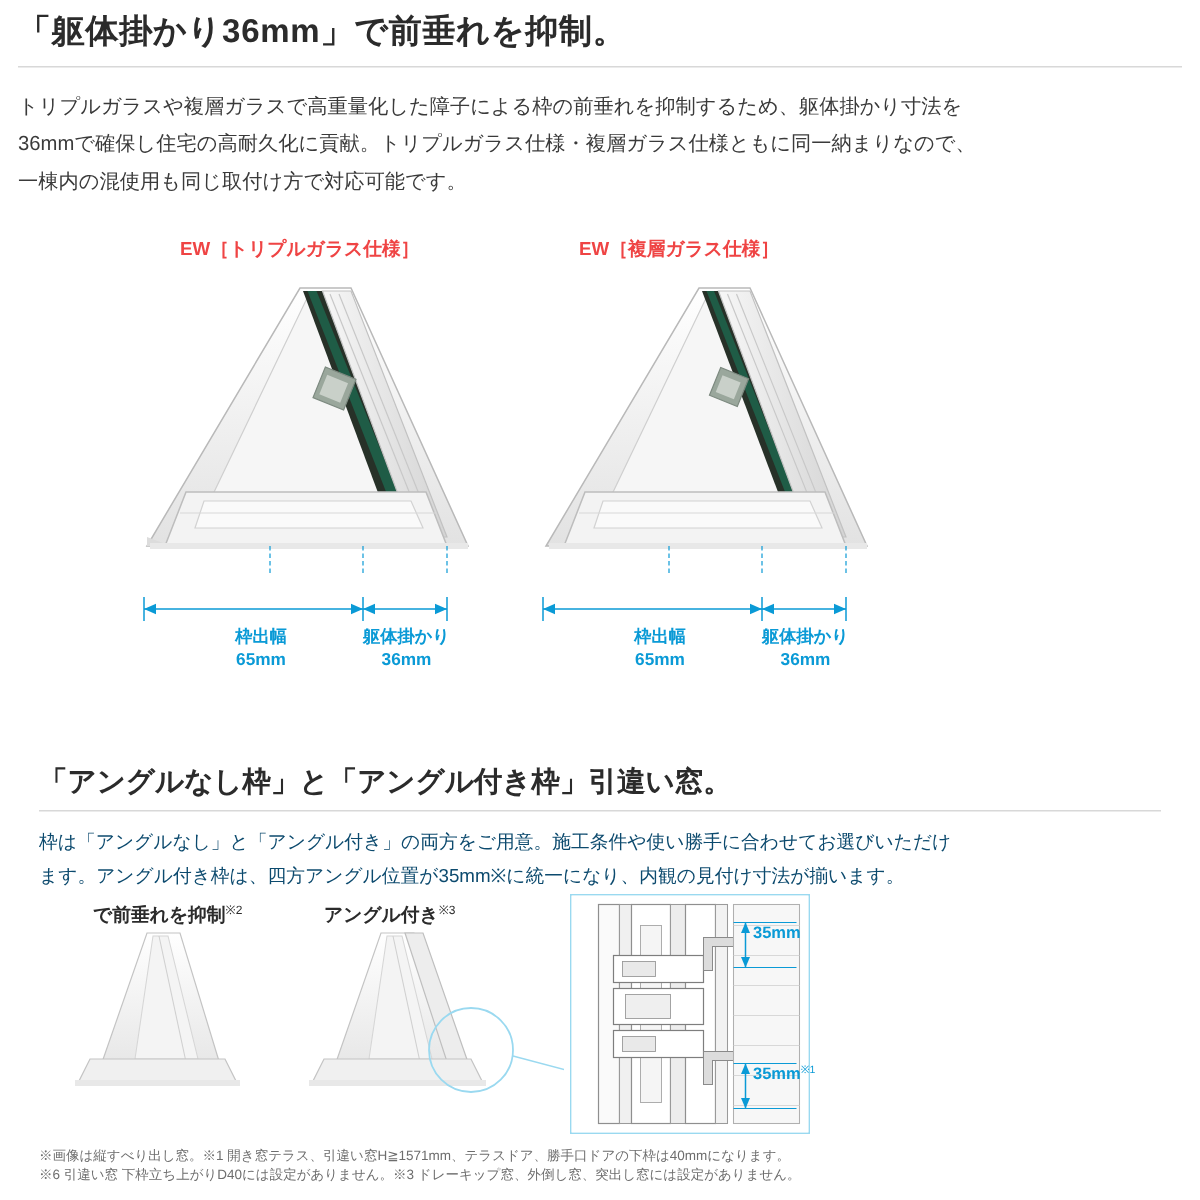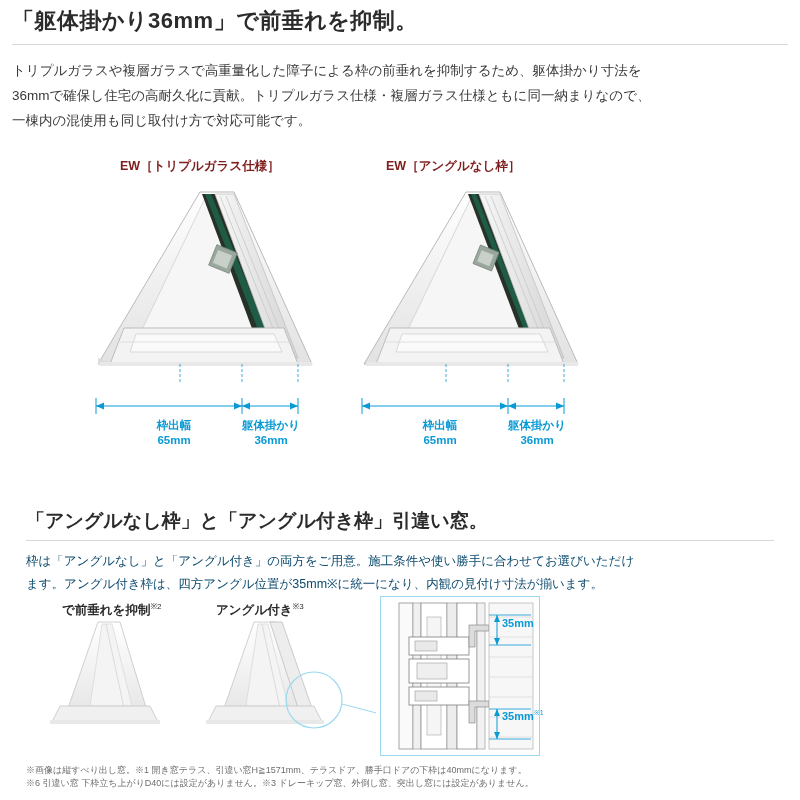--- a/index.html
+++ b/index.html
@@ -23,21 +23,21 @@
     position: absolute; left: 12px; top: 44px; width: 776px; height: 1px;
     background: #d8d8d8;
   }
   .sec1-body {
     position: absolute; left: 12px; top: 58px; width: 640px;
     font-size: 13.5px; line-height: 25px; color: #3a3a3a;
   }
 
   
   .fig-cap {
-    position: absolute; font-size: 12.5px; font-weight: bold; color: #7f1d1d; padding-left: 24px;
+    position: absolute; font-size: 12.5px; font-weight: bold; color: #ef4444; padding-left: 24px;
   }
   .fig-cap-1 { left: 96px; top: 158px; }
   .fig-cap-2 { left: 362px; top: 158px; }
 
   
   .fig { position: absolute; width: 260px; height: 200px; top: 182px; }
   .fig-1 { left: 84px; }
   .fig-2 { left: 350px; }
 
   .fig svg { display: block; }
@@ -99,21 +99,21 @@
 </head>
 <body>
 
 <div class="page">
 
   <div class="sec1-title">「躯体掛かり36mm」で前垂れを抑制。</div>
   <div class="sec1-rule"></div>
   <div class="sec1-body">トリプルガラスや複層ガラスで高重量化した障子による枠の前垂れを抑制するため、躯体掛かり寸法を36mmで確保し住宅の高耐久化に貢献。トリプルガラス仕様・複層ガラス仕様ともに同一納まりなので、一棟内の混使用も同じ取付け方で対応可能です。</div>
 
   <div class="fig-cap fig-cap-1">EW［トリプルガラス仕様］</div>
-  <div class="fig-cap fig-cap-2">EW［アングルなし枠］</div>
+  <div class="fig-cap fig-cap-2">EW［複層ガラス仕様］</div>
 
   <div class="fig fig-1">
     <svg width="260" height="200" viewBox="0 0 260 200">
       <defs>
         <linearGradient id="g1" x1="0" y1="0" x2="0" y2="1">
           <stop offset="0%" stop-color="#ffffff"></stop>
           <stop offset="100%" stop-color="#e2e2e2"></stop>
         </linearGradient>
         <linearGradient id="g2" x1="0" y1="0" x2="1" y2="0">
           <stop offset="0%" stop-color="#f7f7f7"></stop>

